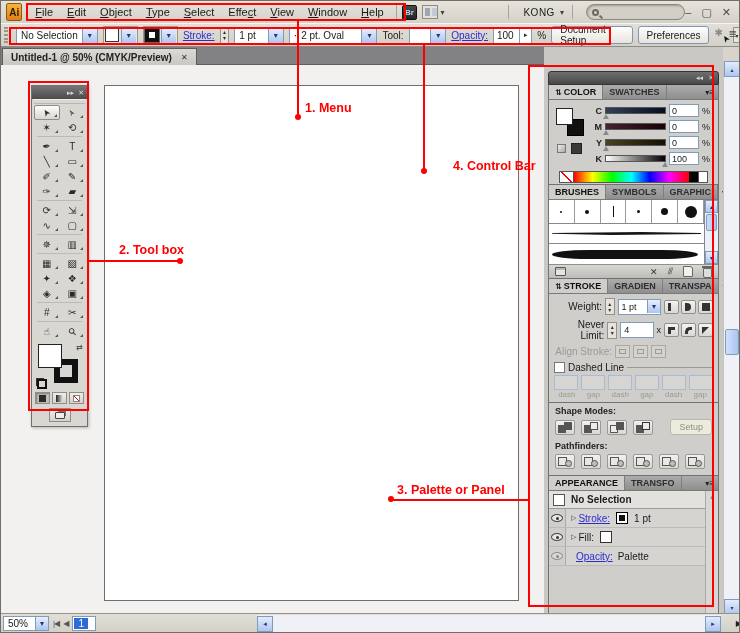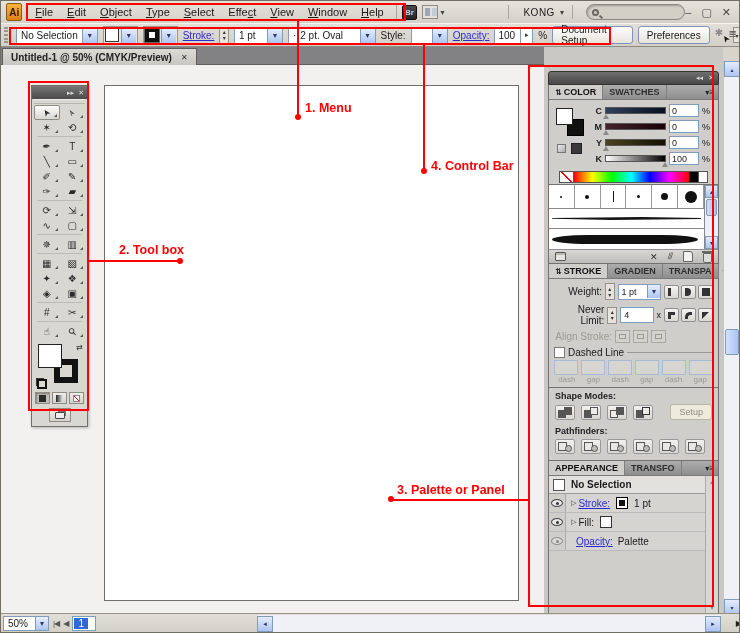--- a/index.html
+++ b/index.html
@@ -288,21 +288,21 @@
       </span>
     <span class="xpcombo" style="width:58px;">
       <span class="txt">1 pt</span>
       <span class="vbtn"></span>
     </span>
     <span class="xpcombo" style="width:104px;">
       <span class="txt">·</span>
       <span class="txt" style="padding-left:0;">2 pt. Oval</span>
       <span class="vbtn"></span>
     </span>
-    <span class="lbl">Style:</span>
+    <span class="lbl">Tool:</span>
     <span class="xpcombo" style="width:44px;">
       <span class="txt"></span>
       <span class="vbtn"></span>
     </span>
     <span class="link">Opacity:</span>
     <span class="opbox">
       <span class="txt">100</span>
       <span class="pop">▸</span>
     </span>
     <span class="lbl">%</span>
@@ -510,20 +510,32 @@
         <div class="spectrum">
           <span class="sp-none"></span>
           <span class="sp-rain"></span>
           <span class="sp-k"></span>
           <span class="sp-w"></span>
         </div>
       </div>
     </div>
 
     <div class="panel">
+      <div class="ptabs">
+        <span class="ptab active">
+            <span>BRUSHES</span>
+          </span>
+        <span class="ptab">
+            <span>SYMBOLS</span>
+          </span>
+        <span class="ptab">
+            <span>GRAPHIC</span>
+          </span>
+        <span class="pmenu">▾≡</span>
+      </div>
       <div class="brush-body">
         <div class="brush-main">
           <div class="bcells" id="brush-cells">
               <div class="bcell">
                 <span class="bdot" style="width: 2px; height: 2px;"></span>
               </div>
               <div class="bcell">
                 <span class="bdot" style="width: 4px; height: 4px;"></span>
               </div>
               <div class="bcell">
@@ -791,21 +803,21 @@
   <div class="ann ann-rect" style="left:8px;top:26px;width:602px;height:18px;"></div>
   <div class="ann ann-rect" style="left:27px;top:80px;width:61px;height:330px;"></div>
   <div class="ann ann-rect" style="left:527px;top:64px;width:186px;height:542px;"></div>
 
   <div class="ann ann-line" style="left:296px;top:20px;width:2px;height:95px;"></div>
   <div class="ann ann-dot" style="left:294px;top:113px;"></div>
   <div class="ann ann-label" style="left:304px;top:100px;">1. Menu</div>
 
   <div class="ann ann-line" style="left:422px;top:44px;width:2px;height:126px;"></div>
   <div class="ann ann-dot" style="left:420px;top:167px;"></div>
-  <div class="ann ann-label" style="left:430px;top:158px;">4. Control Bar</div>
+  <div class="ann ann-label" style="left:452px;top:158px;">4. Control Bar</div>
 
   <div class="ann ann-line" style="left:88px;top:259px;width:90px;height:2px;"></div>
   <div class="ann ann-dot" style="left:176px;top:257px;"></div>
   <div class="ann ann-label" style="left:118px;top:242px;">2. Tool box</div>
 
   <div class="ann ann-line" style="left:390px;top:498px;width:137px;height:2px;"></div>
   <div class="ann ann-dot" style="left:387px;top:495px;"></div>
   <div class="ann ann-label" style="left:396px;top:482px;">3. Palette or Panel</div>
 
 </div>

